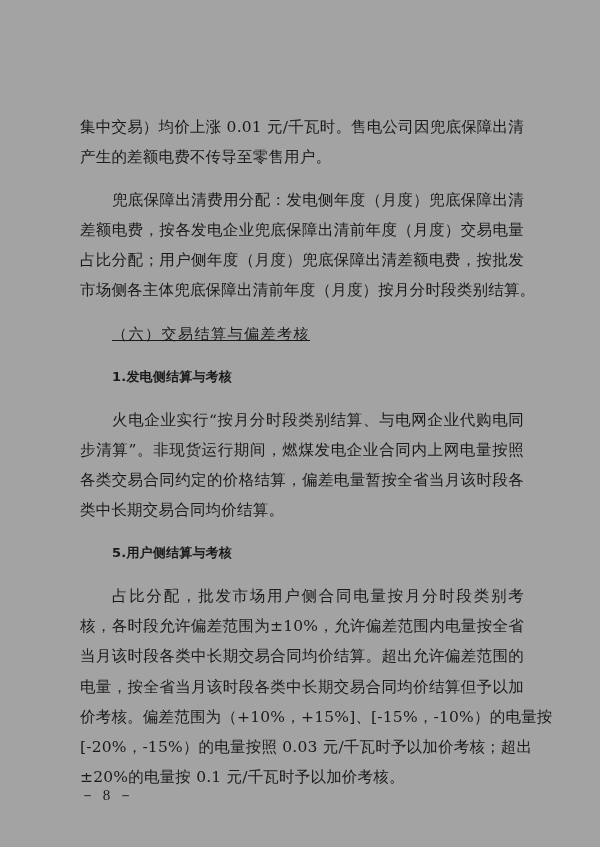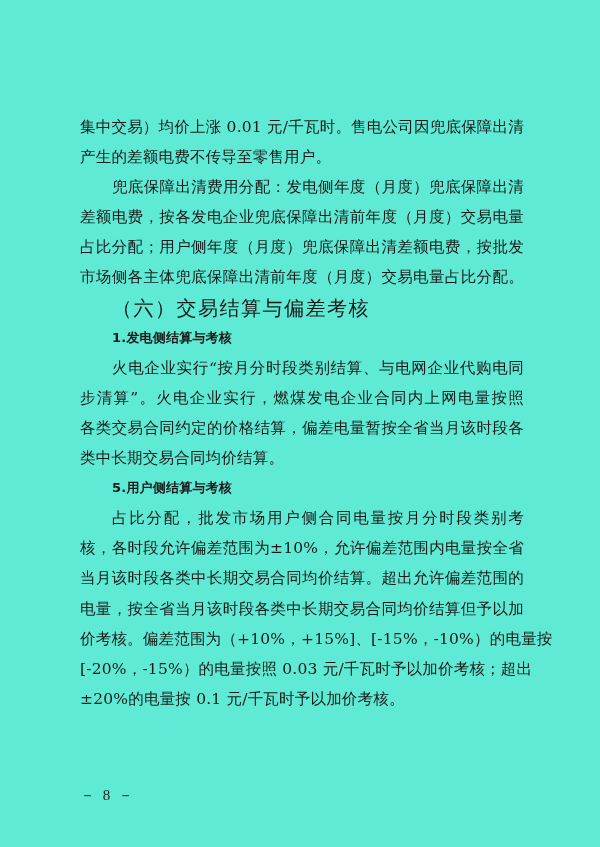--- a/index.html
+++ b/index.html
@@ -1,43 +1,43 @@
 <!DOCTYPE html>
 <html><head>
 <meta charset="utf-8">
 <style>
   html, body { margin: 0; padding: 0; background: #ffffff; }
   body { width: 600px; height: 847px; position: relative; overflow: hidden;
          font-family: "DejaVu Serif", "Liberation Serif", serif; color: #1a1a1a; }
-  .page { position: absolute; left: 0; top: 0; width: 600px; height: 847px; background: #5eead4; }
+  .page { position: absolute; left: 0; top: 0; width: 600px; height: 847px; background: #a3a3a3; }
   .text-block { position: absolute; left: 80px; top: 112px; width: 444px; }
   .line { height: 30.1px; line-height: 30.1px; font-size: 15.5px; white-space: nowrap;
           text-align: justify; text-align-last: justify; letter-spacing: 0.2px; }
   .line.last { text-align-last: left; }
-  .indent { padding-left: 32px; }
+  .indent { padding-left: 32px; margin-top: 13px; }
   .heading-bold { font-family: "DejaVu Sans", "Liberation Sans", sans-serif; font-weight: bold; font-size: 13px; }
-  .heading-kai { font-size: 20px; letter-spacing: 1.5px; }
+  .heading-kai { font-size: 15px; letter-spacing: 1.5px; text-decoration: underline; }
   .page-number { position: absolute; left: 80px; top: 786px; font-size: 15px; letter-spacing: 2px;
                  font-family: "Liberation Serif", serif; }
 </style>
 </head>
 <body>
 
 <div class="page">
   <div class="text-block">
     <div class="line">集中交易）均价上涨 0.01 元/千瓦时。售电公司因兜底保障出清</div>
     <div class="line last">产生的差额电费不传导至零售用户。</div>
     <div class="line indent">兜底保障出清费用分配：发电侧年度（月度）兜底保障出清</div>
     <div class="line">差额电费，按各发电企业兜底保障出清前年度（月度）交易电量</div>
     <div class="line">占比分配；用户侧年度（月度）兜底保障出清差额电费，按批发</div>
-    <div class="line">市场侧各主体兜底保障出清前年度（月度）交易电量占比分配。</div>
+    <div class="line">市场侧各主体兜底保障出清前年度（月度）按月分时段类别结算。</div>
     <div class="line indent last heading-kai">（六）交易结算与偏差考核</div>
     <div class="line indent last heading-bold">1.发电侧结算与考核</div>
     <div class="line indent">火电企业实行“按月分时段类别结算、与电网企业代购电同</div>
-    <div class="line">步清算”。火电企业实行，燃煤发电企业合同内上网电量按照</div>
+    <div class="line">步清算”。非现货运行期间，燃煤发电企业合同内上网电量按照</div>
     <div class="line">各类交易合同约定的价格结算，偏差电量暂按全省当月该时段各</div>
     <div class="line last">类中长期交易合同均价结算。</div>
     <div class="line indent last heading-bold">5.用户侧结算与考核</div>
     <div class="line indent">占比分配，批发市场用户侧合同电量按月分时段类别考</div>
     <div class="line">核，各时段允许偏差范围为±10%，允许偏差范围内电量按全省</div>
     <div class="line">当月该时段各类中长期交易合同均价结算。超出允许偏差范围的</div>
     <div class="line">电量，按全省当月该时段各类中长期交易合同均价结算但予以加</div>
     <div class="line">价考核。偏差范围为（+10%，+15%]、[-15%，-10%）的电量按</div>
     <div class="line">[-20%，-15%）的电量按照 0.03 元/千瓦时予以加价考核；超出</div>
     <div class="line last">±20%的电量按 0.1 元/千瓦时予以加价考核。</div>

